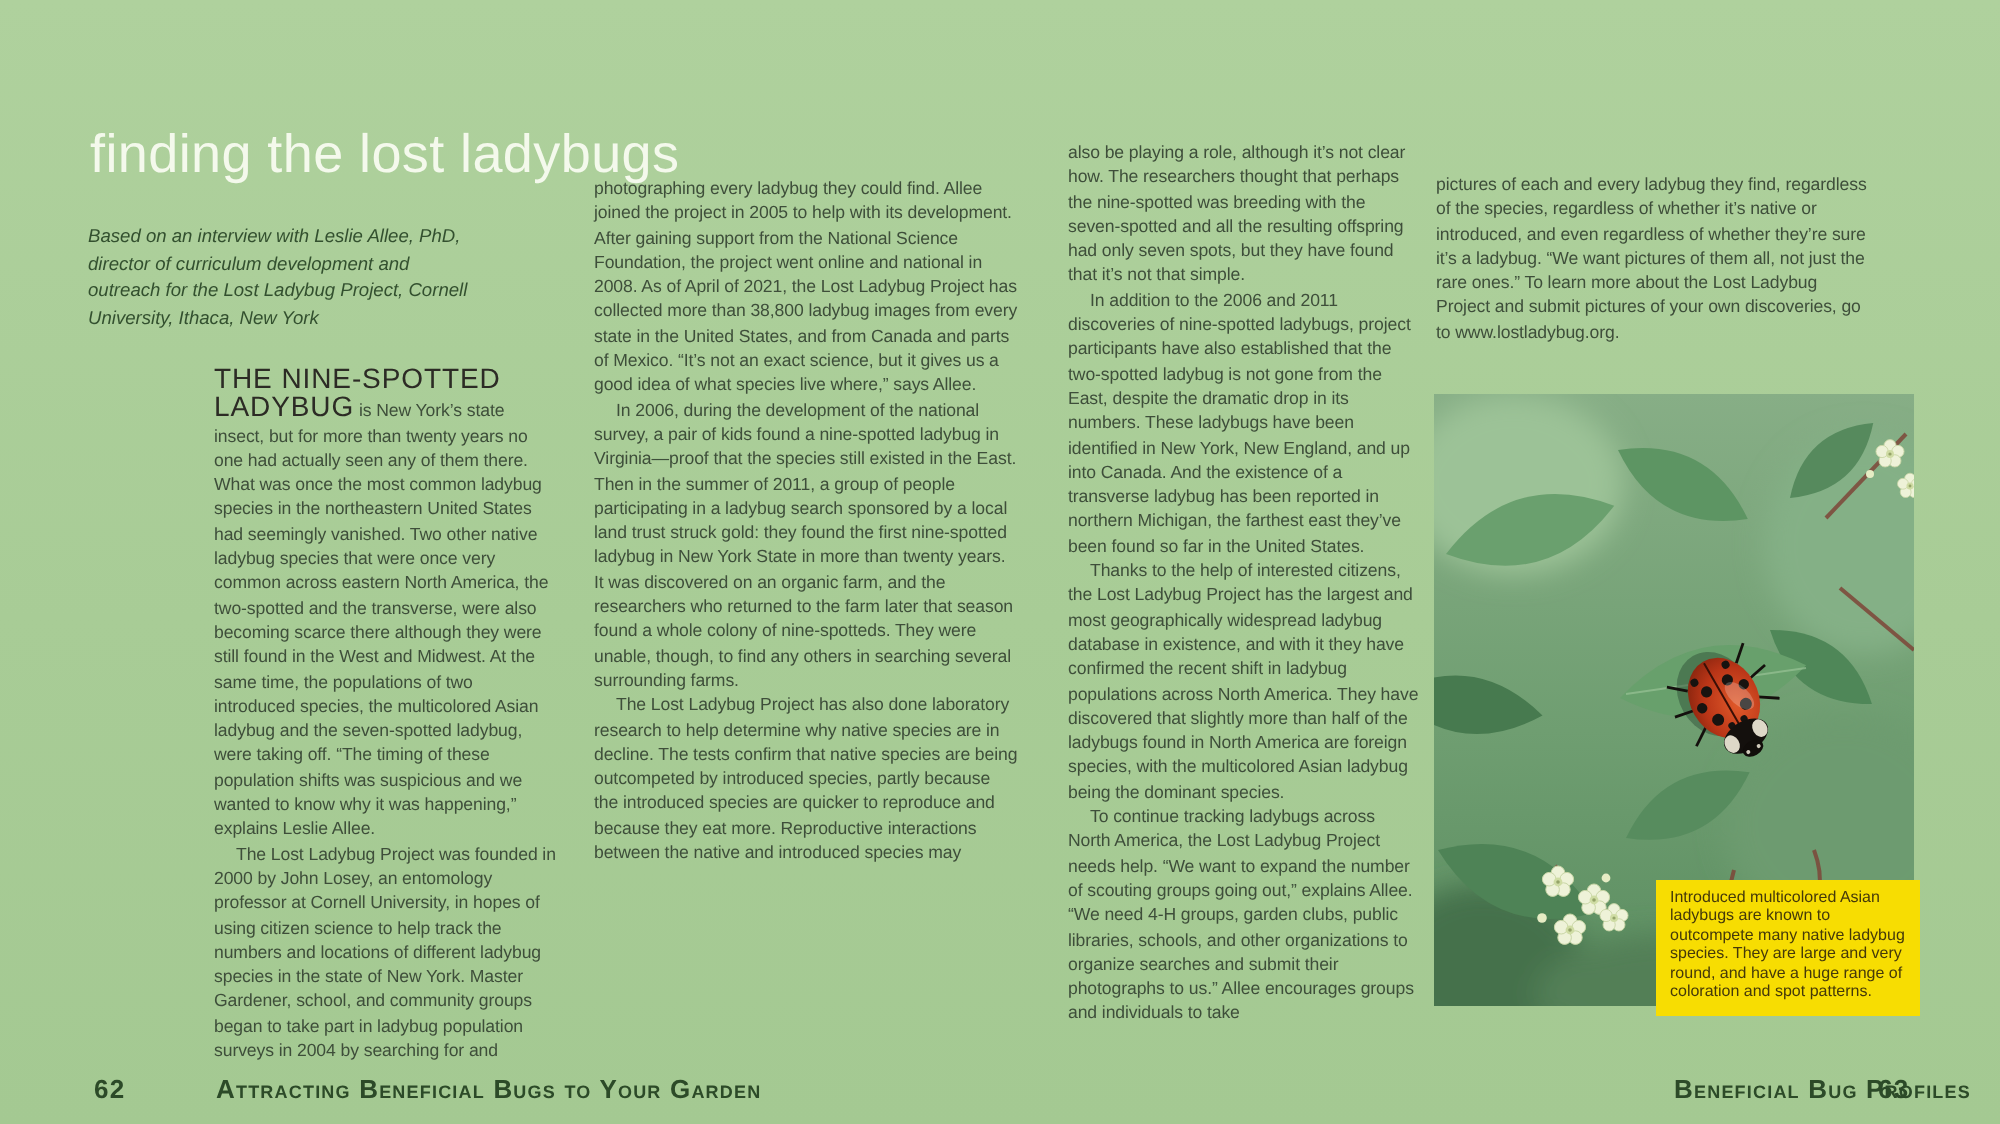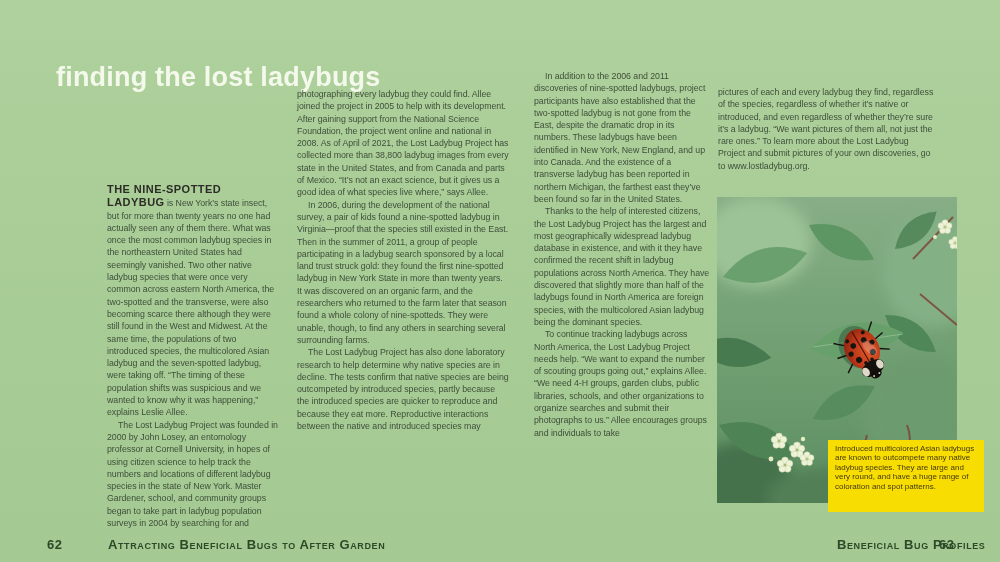--- a/index.html
+++ b/index.html
@@ -2,76 +2,78 @@
 <html><head>
 <meta charset="utf-8">
 <style>
   html,body{margin:0;padding:0;background:#aacd98;}
   .spread{
     position:relative;width:1000px;height:562px;overflow:hidden;
     background:linear-gradient(180deg,#afd19d 0%,#a8cc96 55%,#a4c992 100%);
     font-family:"Liberation Sans",sans-serif;
   }
   .page-title{
-    position:absolute;left:56px;top:62px;margin:0;
-    font-size:27px;font-weight:700;letter-spacing:.2px;color:#f4f9ec;
+    position:absolute;left:45px;top:62px;margin:0;
+    font-size:27px;font-weight:400;letter-spacing:.2px;color:#f4f9ec;
   }
   .intro{
     position:absolute;left:44px;top:112px;width:198px;margin:0;
     font-style:italic;font-size:9.3px;line-height:13.6px;color:#33502f;
   }
   .body-col{
     position:absolute;font-size:8.8px;line-height:12.3px;color:#3e4e3a;
     letter-spacing:-.05px;
   }
   .body-col p{margin:0;}
   .body-col p.ind{text-indent:11px;}
   #col1{left:107px;top:183px;width:172px;}
   #col2{left:297px;top:88px;width:212px;}
   #col3{left:534px;top:70px;width:176px;}
   #col4{left:718px;top:86px;width:218px;}
-  .leadin{font-weight:bold;font-size:11px;letter-spacing:.45px;color:#2c2b25;}
+  .leadin{font-weight:normal;font-size:14px;letter-spacing:.45px;color:#2c2b25;}
   .photo{
     position:absolute;left:717px;top:197px;width:240px;height:306px;margin:0;padding:0;
   }
   .photo svg{display:block;width:240px;height:306px;}
   .caption{
-    position:absolute;left:828px;top:440px;width:156px;box-sizing:border-box;
-    background:#f7dd02;color:#45390a;padding:4px 6px 21px 7px;
+    position:absolute;left:828px;top:440px;width:132px;box-sizing:border-box;
+    background:#f7dd02;color:#45390a;padding:4px 6px 8px 7px;
     font-size:8px;line-height:9.4px;
   }
   .footer-item{
     position:absolute;top:537px;font-size:13px;font-weight:700;
     font-variant:small-caps;letter-spacing:.6px;color:#2c4a28;
   }
   .pn-left{left:47px;}
   .rt-left{left:108px;}
   .rt-right{left:817px;padding-left:20px;}
   .pn-right{left:939px;}
 </style>
 </head>
 <body>
 
 <div class="spread">
 
   <h1 class="page-title">finding the lost ladybugs</h1>
 
+  <p class="intro">Based on an interview with Leslie Allee, PhD, director of curriculum development and outreach for the Lost Ladybug Project, Cornell University, Ithaca, New York</p>
 
   <div class="body-col" id="col1">
     <p><span class="leadin">THE NINE-SPOTTED LADYBUG</span><span> is New York’s state insect, but for more than twenty years no one had actually seen any of them there. What was once the most common ladybug species in the northeastern United States had seemingly vanished. Two other native ladybug species that were once very common across eastern North America, the two-spotted and the transverse, were also becoming scarce there although they were still found in the West and Midwest. At the same time, the populations of two introduced species, the multicolored Asian ladybug and the seven-spotted ladybug, were taking off. “The timing of these population shifts was suspicious and we wanted to know why it was happening,” explains Leslie Allee.</span></p>
     <p class="ind">The Lost Ladybug Project was founded in 2000 by John Losey, an entomology professor at Cornell University, in hopes of using citizen science to help track the numbers and locations of different ladybug species in the state of New York. Master Gardener, school, and community groups began to take part in ladybug population surveys in 2004 by searching for and</p>
   </div>
 
   <div class="body-col" id="col2">
     <p>photographing every ladybug they could find. Allee joined the project in 2005 to help with its development. After gaining support from the National Science Foundation, the project went online and national in 2008. As of April of 2021, the Lost Ladybug Project has collected more than 38,800 ladybug images from every state in the United States, and from Canada and parts of Mexico. “It’s not an exact science, but it gives us a good idea of what species live where,” says Allee.</p>
     <p class="ind">In 2006, during the development of the national survey, a pair of kids found a nine-spotted ladybug in Virginia—proof that the species still existed in the East. Then in the summer of 2011, a group of people participating in a ladybug search sponsored by a local land trust struck gold: they found the first nine-spotted ladybug in New York State in more than twenty years. It was discovered on an organic farm, and the researchers who returned to the farm later that season found a whole colony of nine-spotteds. They were unable, though, to find any others in searching several surrounding farms.</p>
     <p class="ind">The Lost Ladybug Project has also done laboratory research to help determine why native species are in decline. The tests confirm that native species are being outcompeted by introduced species, partly because the introduced species are quicker to reproduce and because they eat more. Reproductive interactions between the native and introduced species may</p>
   </div>
 
   <div class="body-col" id="col3">
+    <p>also be playing a role, although it’s not clear how. The researchers thought that perhaps the nine-spotted was breeding with the seven-spotted and all the resulting offspring had only seven spots, but they have found that it’s not that simple.</p>
     <p class="ind">In addition to the 2006 and 2011 discoveries of nine-spotted ladybugs, project participants have also established that the two-spotted ladybug is not gone from the East, despite the dramatic drop in its numbers. These ladybugs have been identified in New York, New England, and up into Canada. And the existence of a transverse ladybug has been reported in northern Michigan, the farthest east they’ve been found so far in the United States.</p>
     <p class="ind">Thanks to the help of interested citizens, the Lost Ladybug Project has the largest and most geographically widespread ladybug database in existence, and with it they have confirmed the recent shift in ladybug populations across North America. They have discovered that slightly more than half of the ladybugs found in North America are foreign species, with the multicolored Asian ladybug being the dominant species.</p>
     <p class="ind">To continue tracking ladybugs across North America, the Lost Ladybug Project needs help. “We want to expand the number of scouting groups going out,” explains Allee. “We need 4-H groups, garden clubs, public libraries, schools, and other organizations to organize searches and submit their photographs to us.” Allee encourages groups and individuals to take</p>
   </div>
 
   <div class="body-col" id="col4">
     <p>pictures of each and every ladybug they find, regardless of the species, regardless of whether it’s native or introduced, and even regardless of whether they’re sure it’s a ladybug. “We want pictures of them all, not just the rare ones.” To learn more about the Lost Ladybug Project and submit pictures of your own discoveries, go to www.lostladybug.org.</p>
   </div>
 
   <figure class="photo">
@@ -184,17 +186,17 @@
         <circle cx="-3" cy="-29.5" r="1" fill="#cfc9ba"></circle>
         <circle cx="3" cy="-29.5" r="1" fill="#cfc9ba"></circle>
         <ellipse cx="-6" cy="-5" rx="4.5" ry="9" fill="#ffffff" opacity="0.22" transform="rotate(-18)"></ellipse>
       </g>
     </svg>
   </figure>
 
   <div class="caption">Introduced multicolored Asian ladybugs are known to outcompete many native ladybug species. They are large and very round, and have a huge range of coloration and spot patterns.</div>
 
   <span class="footer-item pn-left">62</span>
-  <span class="footer-item rt-left">Attracting Beneficial Bugs to After Garden</span>
+  <span class="footer-item rt-left">Attracting Beneficial Bugs to Your Garden</span>
   <span class="footer-item rt-right">Beneficial Bug Profiles</span>
   <span class="footer-item pn-right">63</span>
 
 </div>
 
 </body></html>

